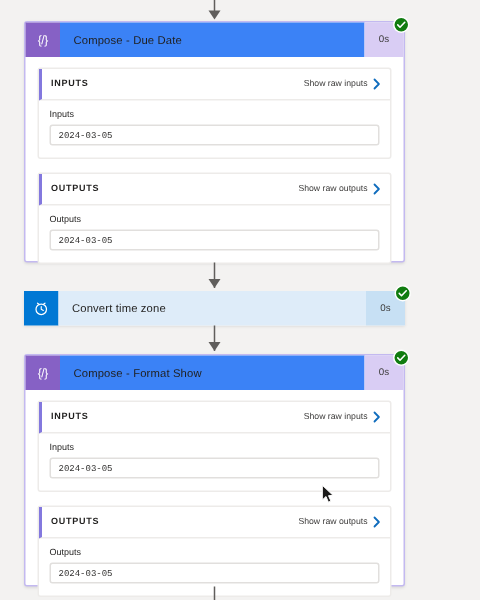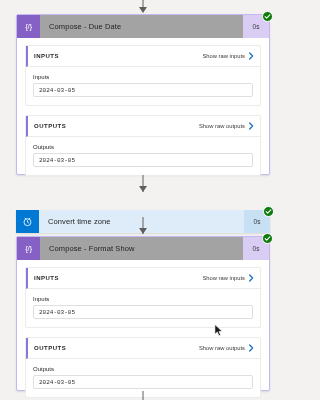--- a/index.html
+++ b/index.html
@@ -70,21 +70,21 @@
   .head-icon.timezone { background: #0078d4; }
   .head-title {
     flex: 1;
     display: flex;
     align-items: center;
     padding-left: 9px;
     font-size: 7.5px;
     color: #201f1e;
     letter-spacing: .1px;
   }
-  .head-title.compose { background: #a3a3a3; }
+  .head-title.compose { background: #3b82f6; }
   .head-title.timezone { background: #deecf9; }
   .head-duration {
     width: 26px;
     display: flex;
     align-items: center;
     justify-content: center;
     font-size: 6.5px;
     color: #3b3a39;
   }
   .head-duration.compose { background: #d9cdf4; }
@@ -219,21 +219,21 @@
           <div class="io-field-value">2024-03-05</div>
         </div>
       </div>
 
     </div>
   </div>
 
   <div class="conn" style="top:175px; height:17px;"></div>
   <div class="arrowhead" style="top:186px;"></div>
 
-  <div class="card collapsed" style="top:210px; height:23px;">
+  <div class="card collapsed" style="top:194px; height:23px;">
     <div class="card-head">
       <div class="head-icon timezone">
         <svg width="11" height="11" viewBox="0 0 16 16" aria-hidden="true">
           <circle cx="8" cy="9" r="5.1" fill="none" stroke="#ffffff" stroke-width="1.2"></circle>
           <path d="M8 6.3 L8 9 L10 10.2" fill="none" stroke="#ffffff" stroke-width="1.1" stroke-linecap="round" stroke-linejoin="round"></path>
           <path d="M4.4 3.1 L6.1 4.4 M11.6 3.1 L9.9 4.4" stroke="#ffffff" stroke-width="1.2" stroke-linecap="round"></path>
         </svg>
       </div>
       <div class="head-title timezone">Convert time zone</div>
       <div class="head-duration timezone">0s</div>

